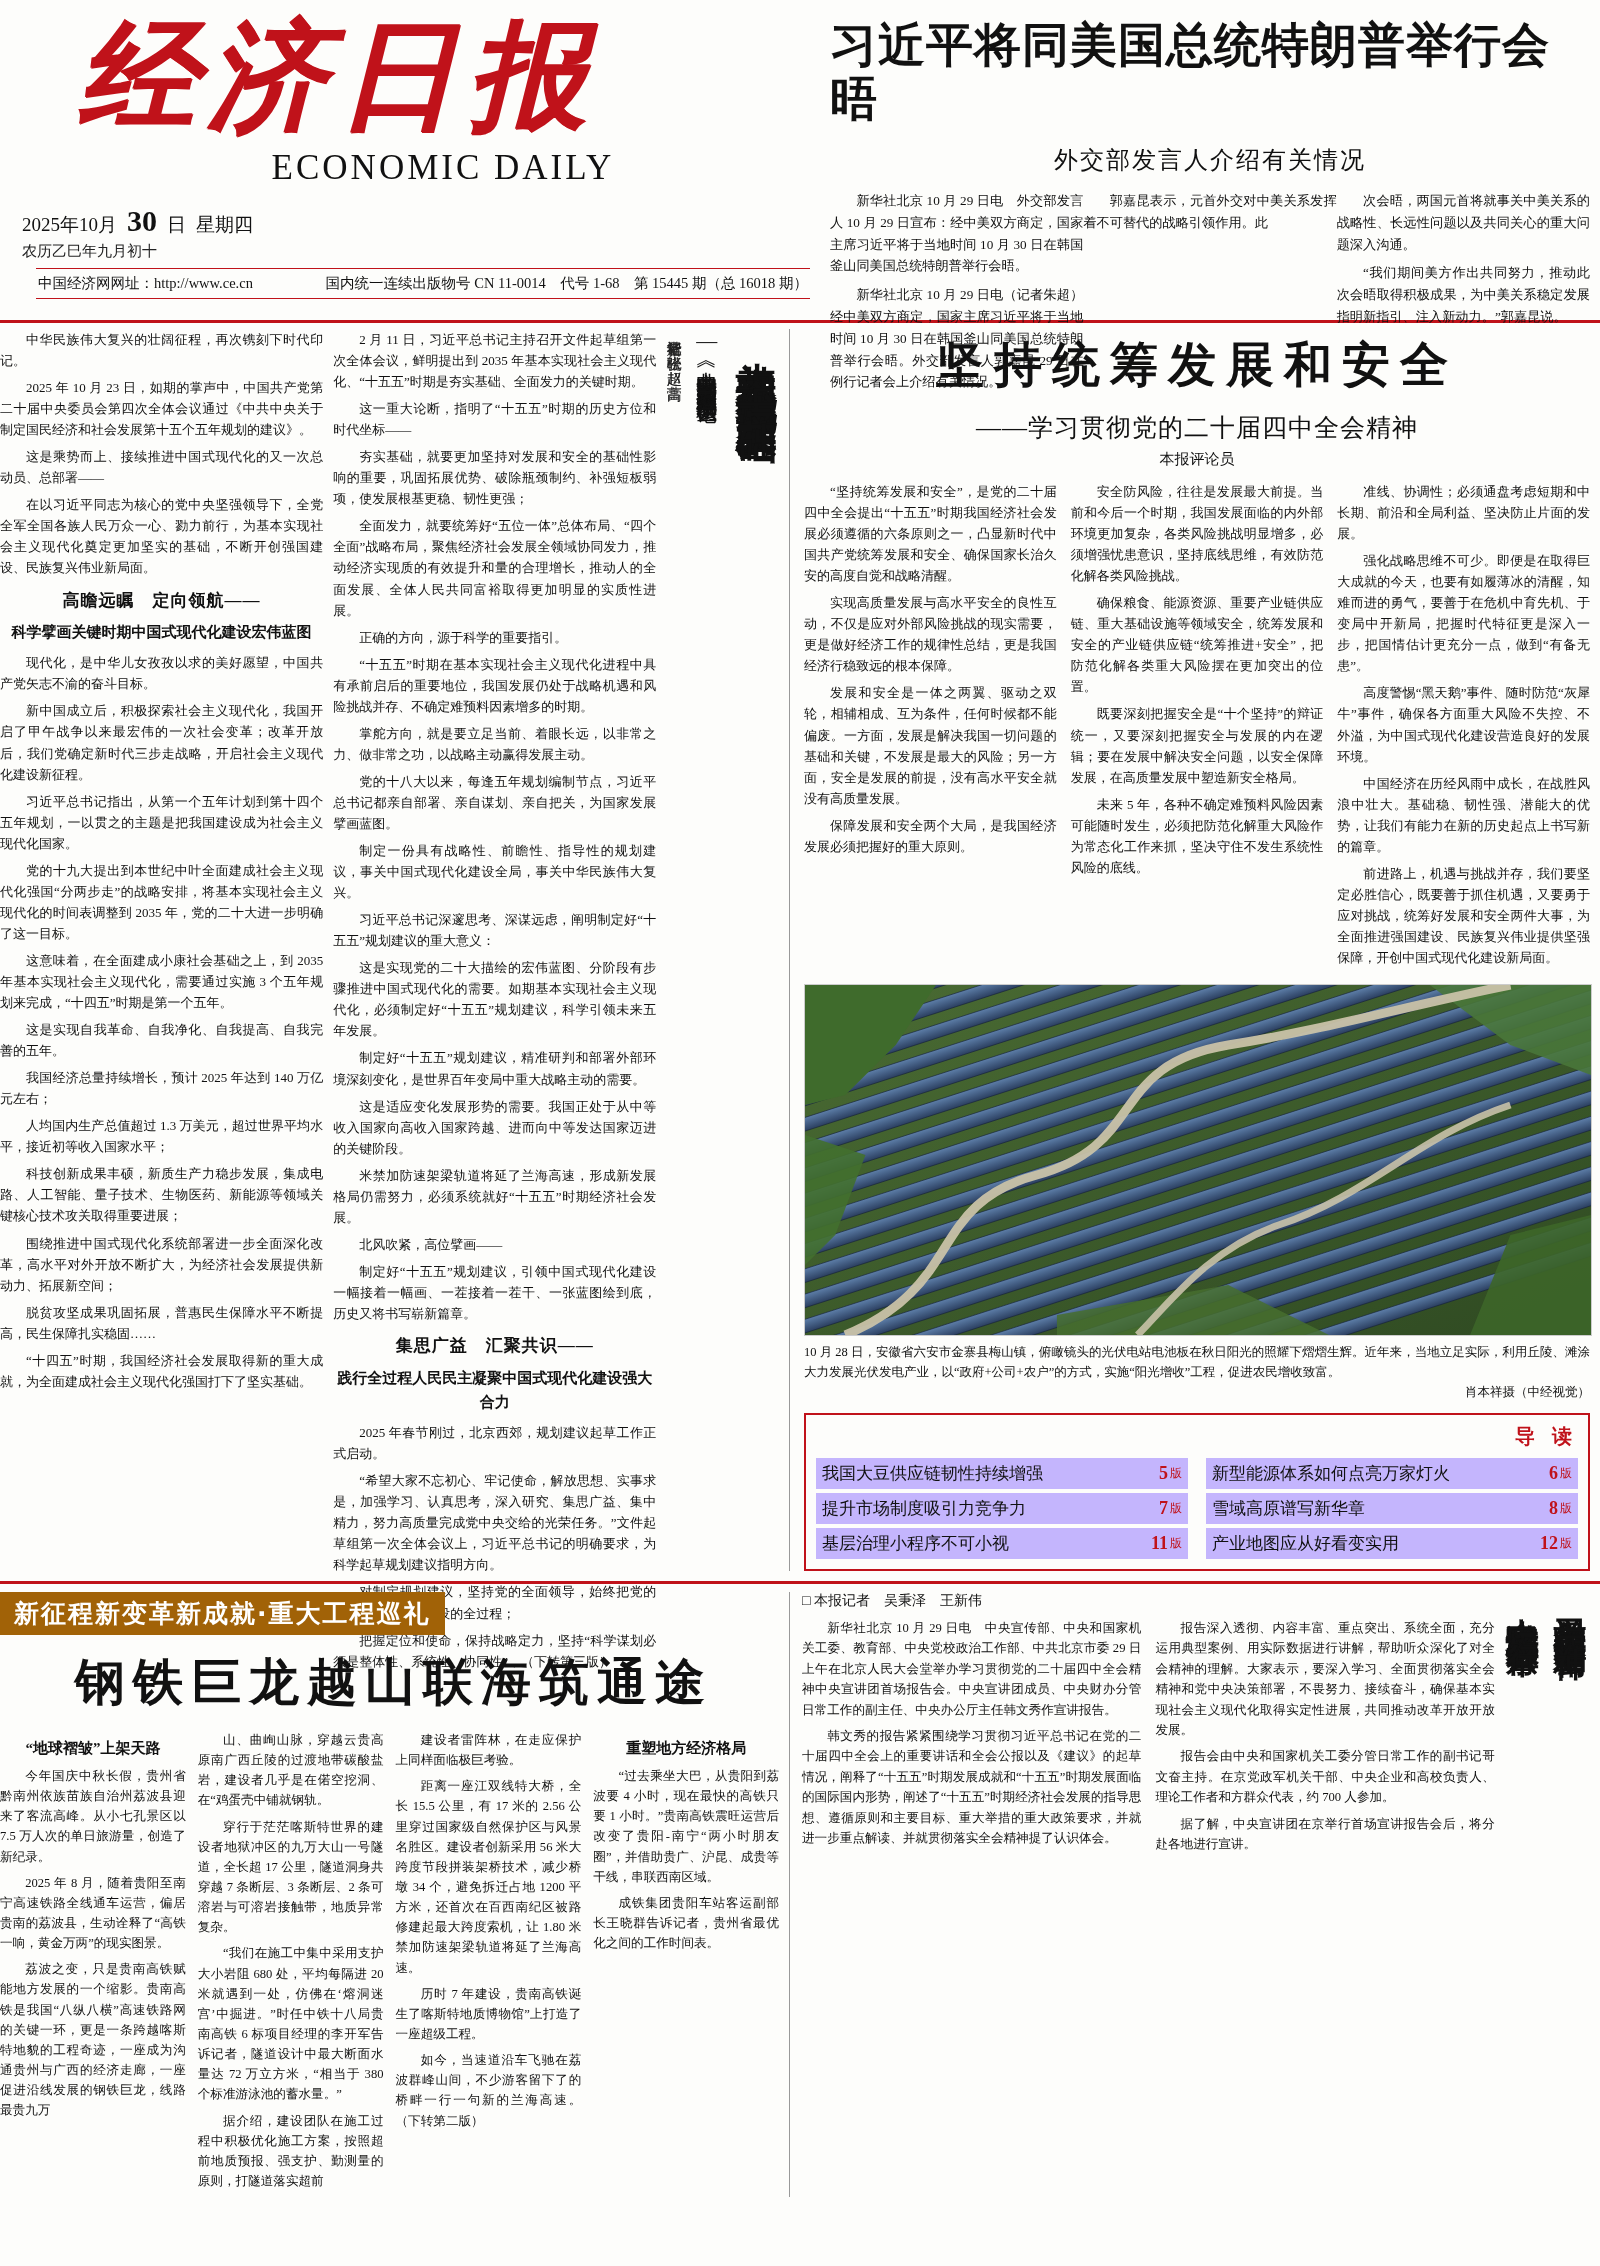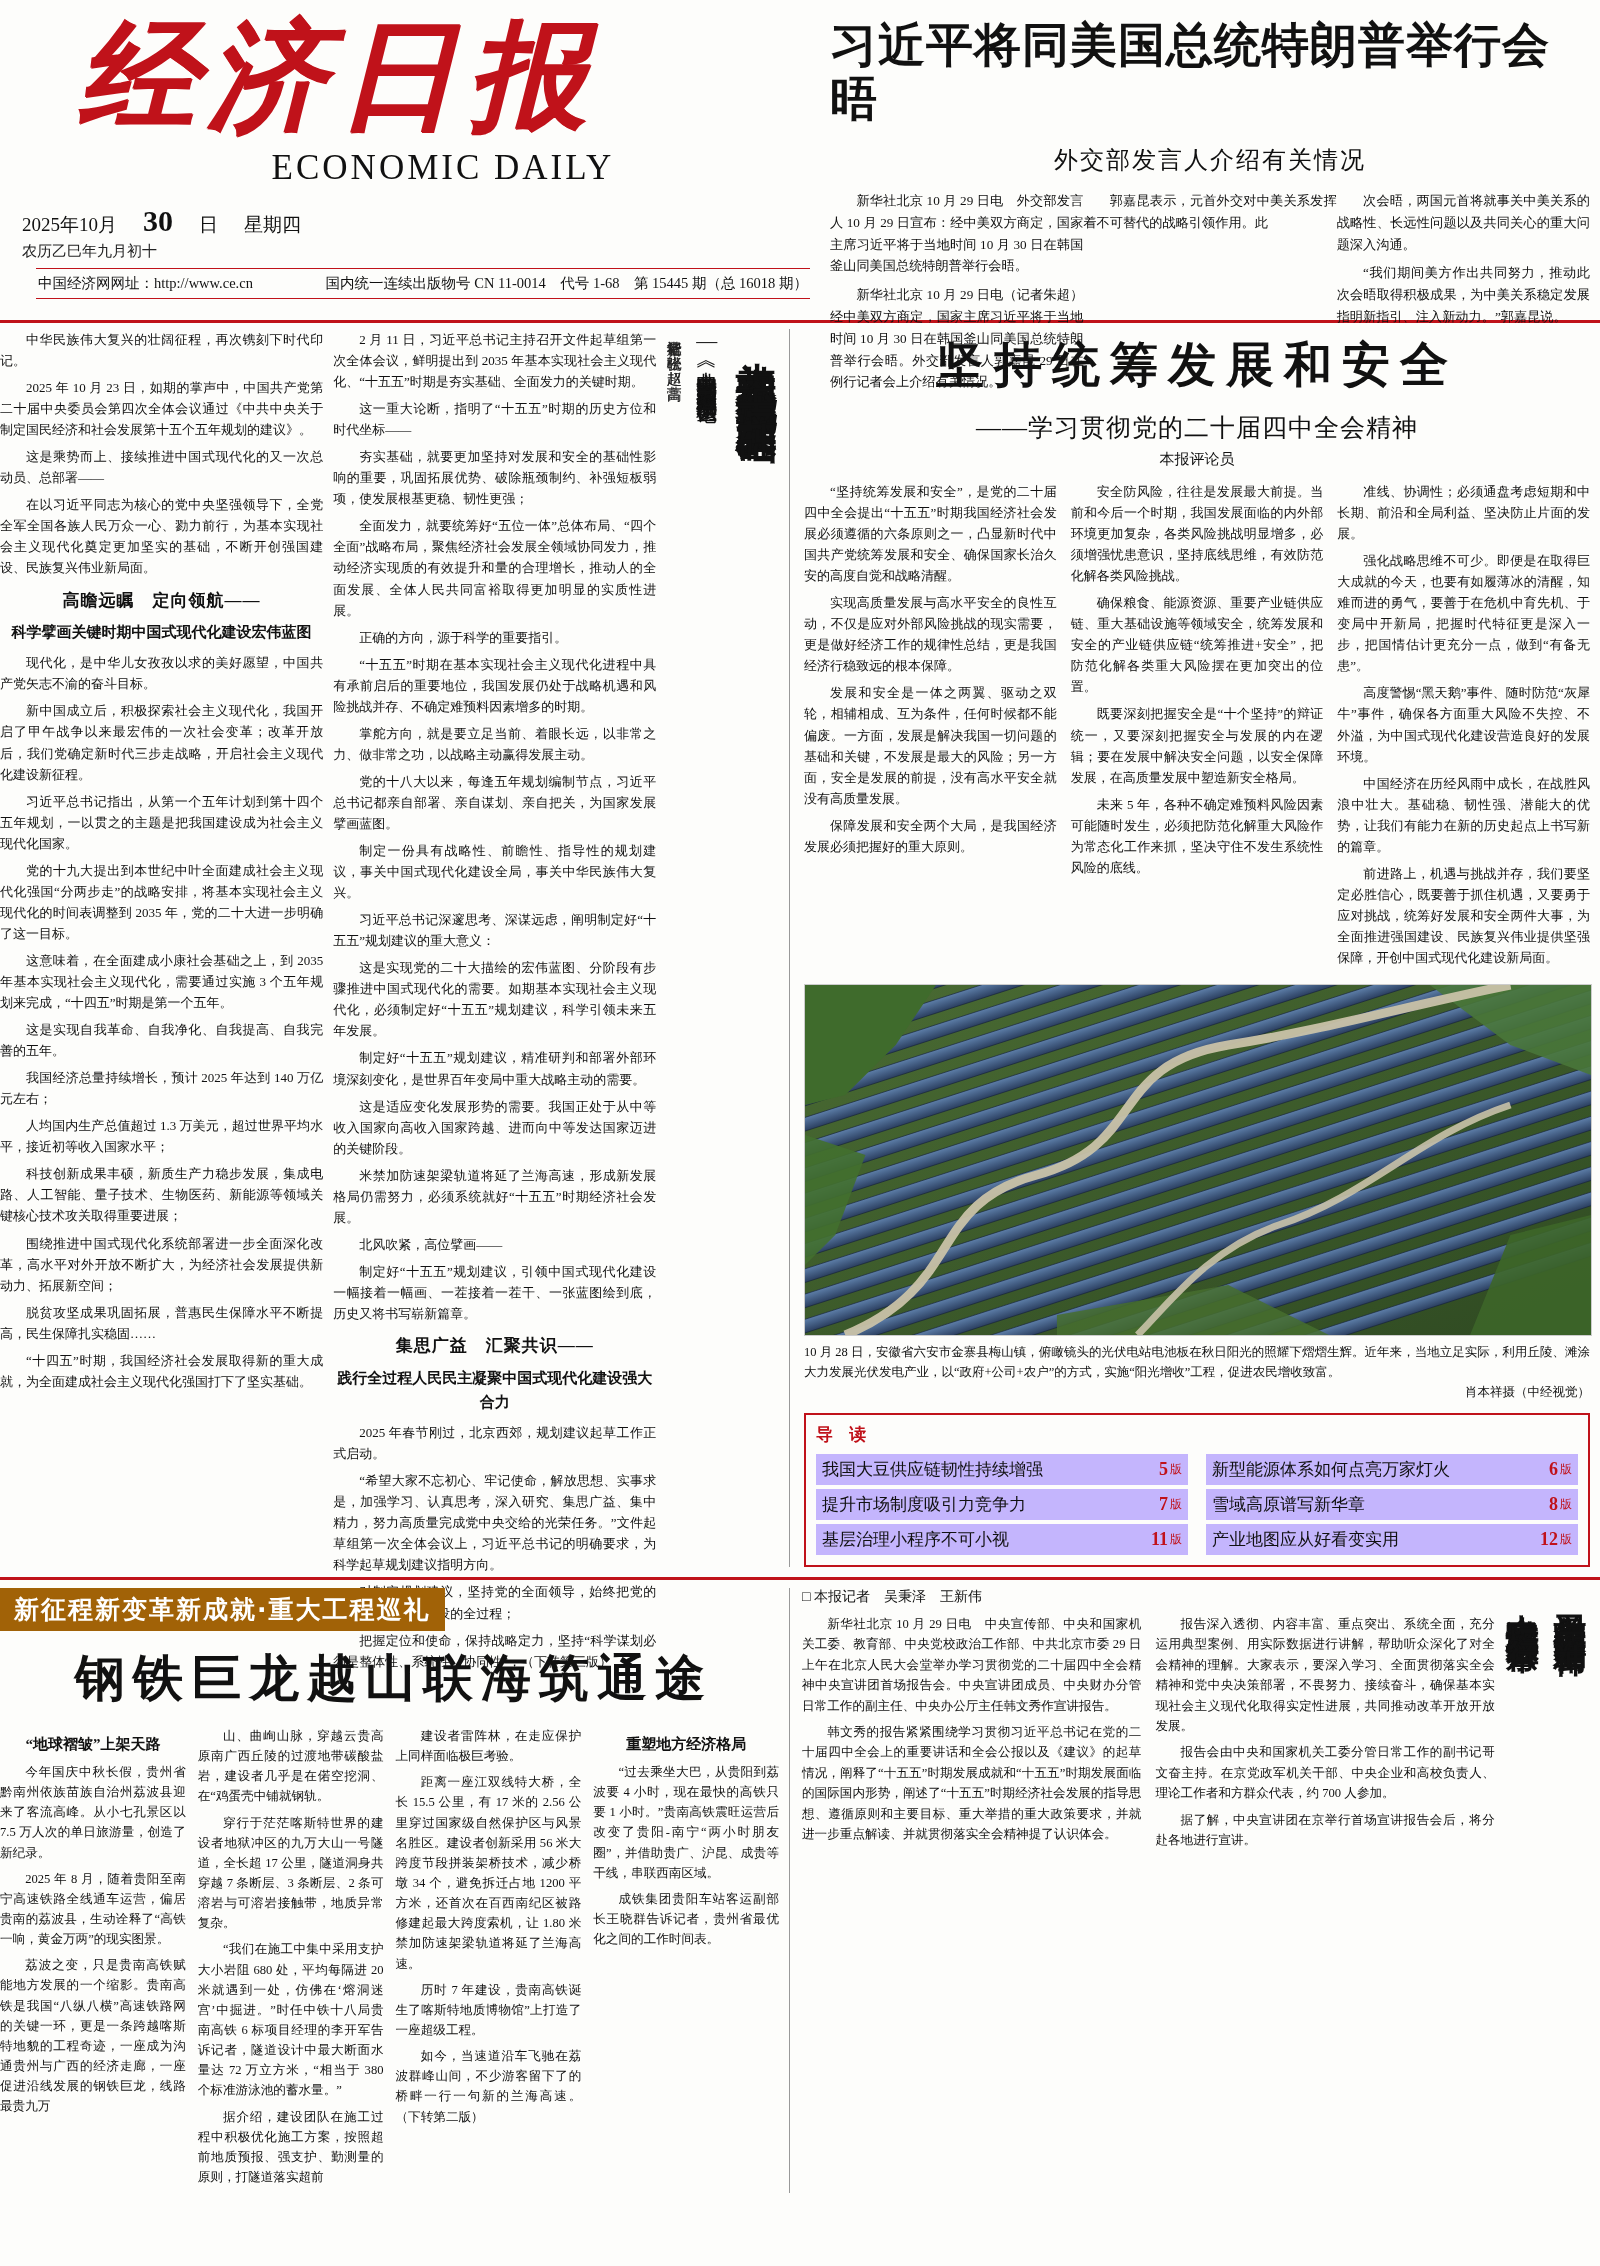--- a/index.html
+++ b/index.html
@@ -19,21 +19,21 @@
     padding-left:60px;
     font-style:italic;
     text-shadow:1px 1px 0 #c0121a;
   }
   .logo-en{
     font-family:"Liberation Serif",serif;
     font-size:35px;letter-spacing:3px;color:#111;
     text-align:center;margin-top:8px;margin-left:60px;
   }
   .date-row{
-    display:flex;align-items:baseline;gap:26px;
+    display:flex;align-items:baseline;gap:10px;
     font-size:19px;margin-top:16px;padding-left:4px;
   }
   .date-row .big{font-size:30px;font-weight:bold;}
   .date-sub{font-size:15px;color:#222;margin-top:4px;padding-left:4px;}
   .issue-right{position:absolute;right:0;top:138px;text-align:center;font-size:16px;line-height:1.9;width:240px;}
   .issue-right .t1{font-size:19px;}
   .url-bar{
     position:absolute;left:18px;top:258px;width:770px;
     border-top:1px solid #c0121a;border-bottom:1px solid #c0121a;
     font-size:14.5px;padding:5px 2px;display:flex;justify-content:space-between;
@@ -84,21 +84,21 @@
   .rby{font-size:15px;text-align:center;margin-bottom:12px;}
   .rcols{display:flex;gap:14px;font-size:13px;line-height:1.62;text-align:justify;}
   .rcols>div{flex:1;}
   .rcols p{margin:0 0 6px 0;text-indent:2em;}
   
   .photo{width:100%;height:350px;margin-top:10px;position:relative;overflow:hidden;border:1px solid #ccc;}
   .photo-caption{font-size:12.5px;line-height:1.6;text-align:justify;margin-top:6px;}
   .photo-credit{font-size:12.5px;text-align:right;margin-top:2px;}
   
   .guide{margin-top:12px;border:2px solid #c0121a;padding:6px 10px 10px;}
-  .guide-title{text-align:left;font-size:17px;font-weight:bold;color:#c0121a;letter-spacing:6px;margin:2px 0 8px;}
+  .guide-title{text-align:right;font-size:20px;font-weight:bold;color:#c0121a;letter-spacing:6px;margin:2px 0 8px;}
   .guide-grid{display:grid;grid-template-columns:1fr 1fr;gap:4px 18px;}
   .guide-item{display:flex;align-items:center;font-size:17px;background:#c4b5fd;padding:4px 6px;}
   .guide-item .txt{flex:1;}
   .guide-item .pg{color:#c0121a;font-weight:bold;font-size:18px;margin-left:6px;}
   .guide-item .pgl{font-size:12px;color:#c0121a;margin-left:2px;}
   
   .bottom{position:relative;margin-top:10px;border-top:3px solid #c0121a;padding-top:8px;display:flex;}
   .bl{width:790px;border-right:1px solid #999;padding-right:10px;box-sizing:border-box;}
   .br{width:800px;padding-left:12px;box-sizing:border-box;display:flex;}
   .banner{

